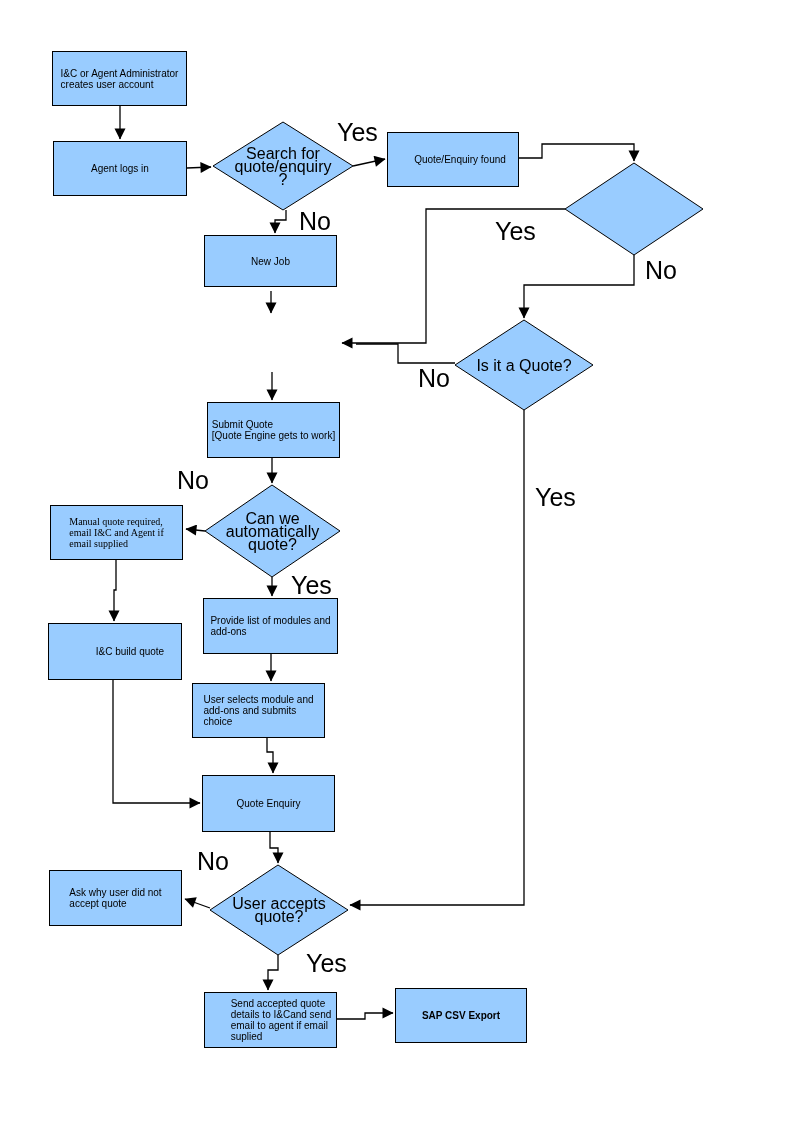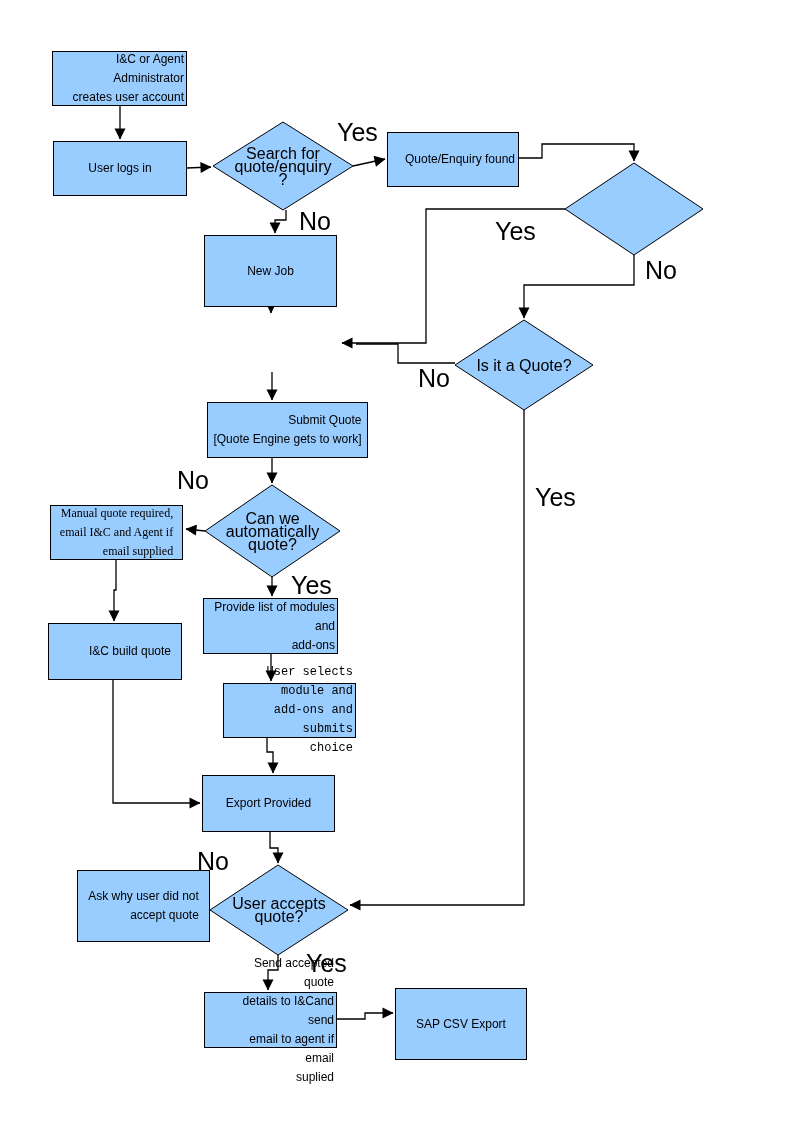--- a/index.html
+++ b/index.html
@@ -19,22 +19,22 @@
   }
   .layer{position:absolute;left:0;top:0;width:794px;height:1123px;}
   .layer polyline{fill:none;stroke:var(--line);stroke-width:1.3;}
   .layer polygon{fill:var(--node-fill);stroke:var(--node-border);stroke-width:1;}
   .node{
     position:absolute;
     background:var(--node-fill);
     border:1px solid var(--node-border);
     box-sizing:border-box;
     display:flex;align-items:center;justify-content:center;
-    text-align:right;
-    font-size:12px;line-height:19px;color:#000;
+    text-align:left;
+    font-size:10px;line-height:11px;color:#000;
     white-space:pre-line;
     padding:2px;
   }
   .diamond-label{
     position:absolute;
     display:flex;align-items:center;justify-content:center;
     text-align:center;
     font-size:16px;line-height:13px;color:#000;
     white-space:pre-line;
     pointer-events:none;
@@ -82,42 +82,42 @@
 
     <polygon points="283,122 353,166 283,210 213,166"></polygon>
     <polygon points="634,163 703,209 634,255 565,209"></polygon>
     <polygon points="524,320 593,365 524,410 455,365"></polygon>
     <polygon points="272,485 340,531 272,577 205,531"></polygon>
     <polygon points="278,865 348,910 278,955 210,910"></polygon>
   </svg>
 
   <div class="node" style="left:52px;top:51px;width:135px;height:55px;">I&amp;C or Agent Administrator
 creates user account</div>
-  <div class="node" style="left:53px;top:141px;width:134px;height:55px;">User logs in</div>
+  <div class="node" style="left:53px;top:141px;width:134px;height:55px;">Agent logs in</div>
   <div class="node" style="left:387px;top:132px;width:132px;height:55px;padding-left:16px;">Quote/Enquiry found</div>
-  <div class="node" style="left:204px;top:235px;width:133px;height:72px;">New Job</div>
-  <div class="node" style="left:207px;top:402px;width:161px;height:56px;">Submit Quote
+  <div class="node" style="left:204px;top:235px;width:133px;height:52px;">New Job</div>
+  <div class="node" style="left:207px;top:402px;width:133px;height:56px;">Submit Quote
 [Quote Engine gets to work]</div>
   <div class="node" style="left:50px;top:505px;width:133px;height:55px;font-family:Liberation Serif, serif;">Manual quote required,
 email I&amp;C and Agent if
 email supplied</div>
   <div class="node" style="left:48px;top:623px;width:134px;height:57px;padding-left:32px;">I&amp;C build quote</div>
   <div class="node" style="left:203px;top:598px;width:135px;height:56px;">Provide list of modules and
 add-ons</div>
-  <div class="node" style="left:223px;top:683px;width:133px;height:55px;font-family:Liberation Mono, monospace;">User selects module and
+  <div class="node" style="left:192px;top:683px;width:133px;height:55px;">User selects module and
 add-ons and submits
 choice</div>
-  <div class="node" style="left:202px;top:775px;width:133px;height:57px;">Export Provided</div>
-  <div class="node" style="left:49px;top:870px;width:133px;height:72px;margin-left:28px;">Ask why user did not
+  <div class="node" style="left:202px;top:775px;width:133px;height:57px;">Quote Enquiry</div>
+  <div class="node" style="left:49px;top:870px;width:133px;height:56px;">Ask why user did not
 accept quote</div>
   <div class="node" style="left:204px;top:992px;width:133px;height:56px;padding-left:23px;">Send accepted quote
 details to I&amp;Cand send
 email to agent if email
 suplied</div>
-  <div class="node" style="left:395px;top:988px;width:132px;height:72px;">SAP CSV Export</div>
+  <div class="node" style="left:395px;top:988px;width:132px;height:55px;font-weight:bold;">SAP CSV Export</div>
 
   <div class="diamond-label" style="left:213px;top:122px;width:140px;height:88px;">Search for
 quote/enquiry
 ?</div>
   <div class="diamond-label" style="left:455px;top:320px;width:138px;height:90px;">Is it a Quote?</div>
   <div class="diamond-label" style="left:205px;top:485px;width:135px;height:92px;">Can we
 automatically
 quote?</div>
   <div class="diamond-label" style="left:210px;top:865px;width:138px;height:90px;">User accepts
 quote?</div>

